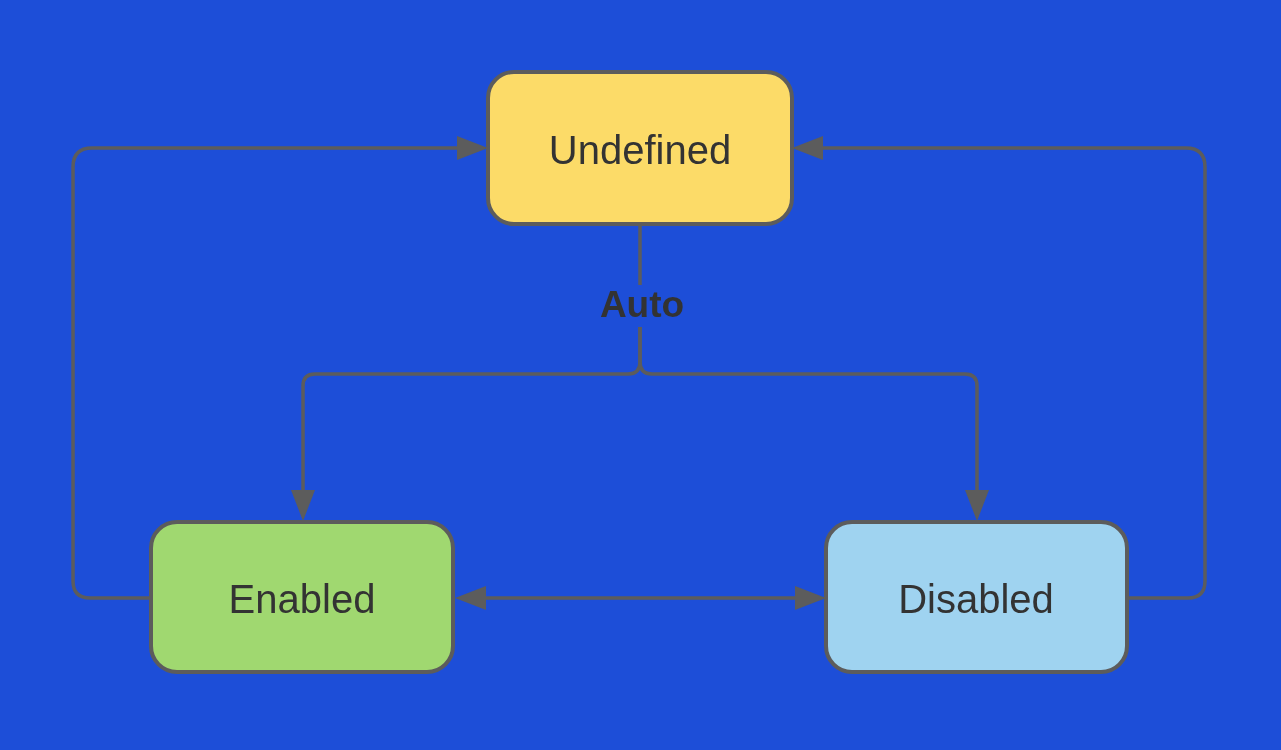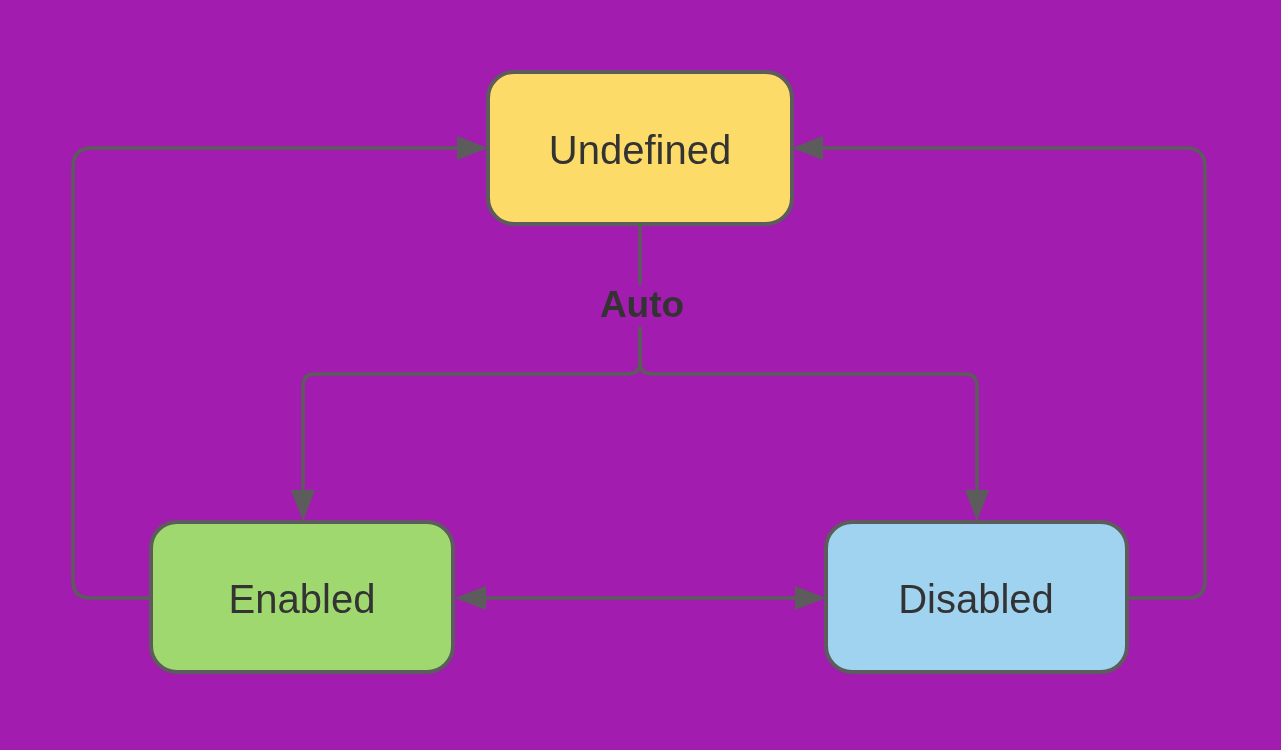--- a/index.html
+++ b/index.html
@@ -4,21 +4,21 @@
 <style>
   html, body {
     margin: 0;
     padding: 0;
     background: #ffffff;
   }
   .canvas {
     position: relative;
     width: 1281px;
     height: 750px;
-    background: #a21caf;
+    background: #1d4ed8;
     overflow: hidden;
     font-family: "Liberation Sans", sans-serif;
   }
   svg {
     display: block;
   }
   .edge-path {
     fill: none;
     stroke-width: 3.5;
     stroke-linejoin: round;

